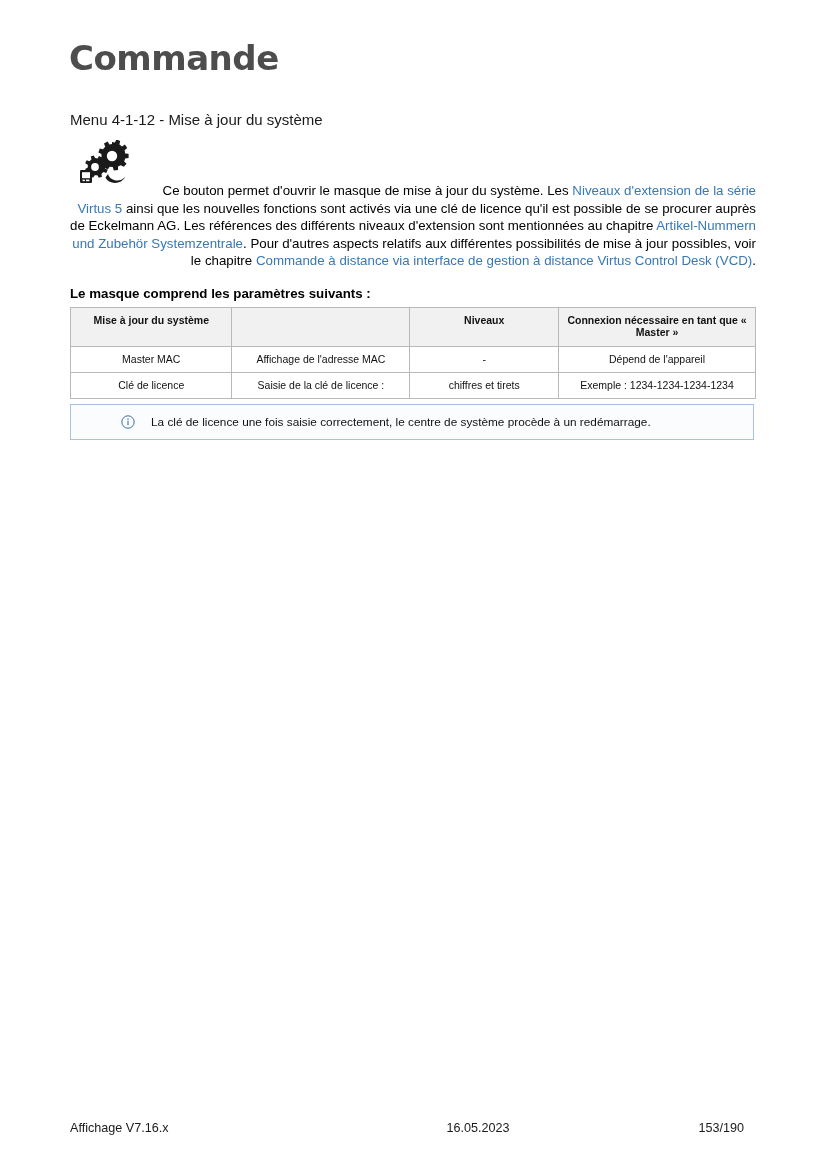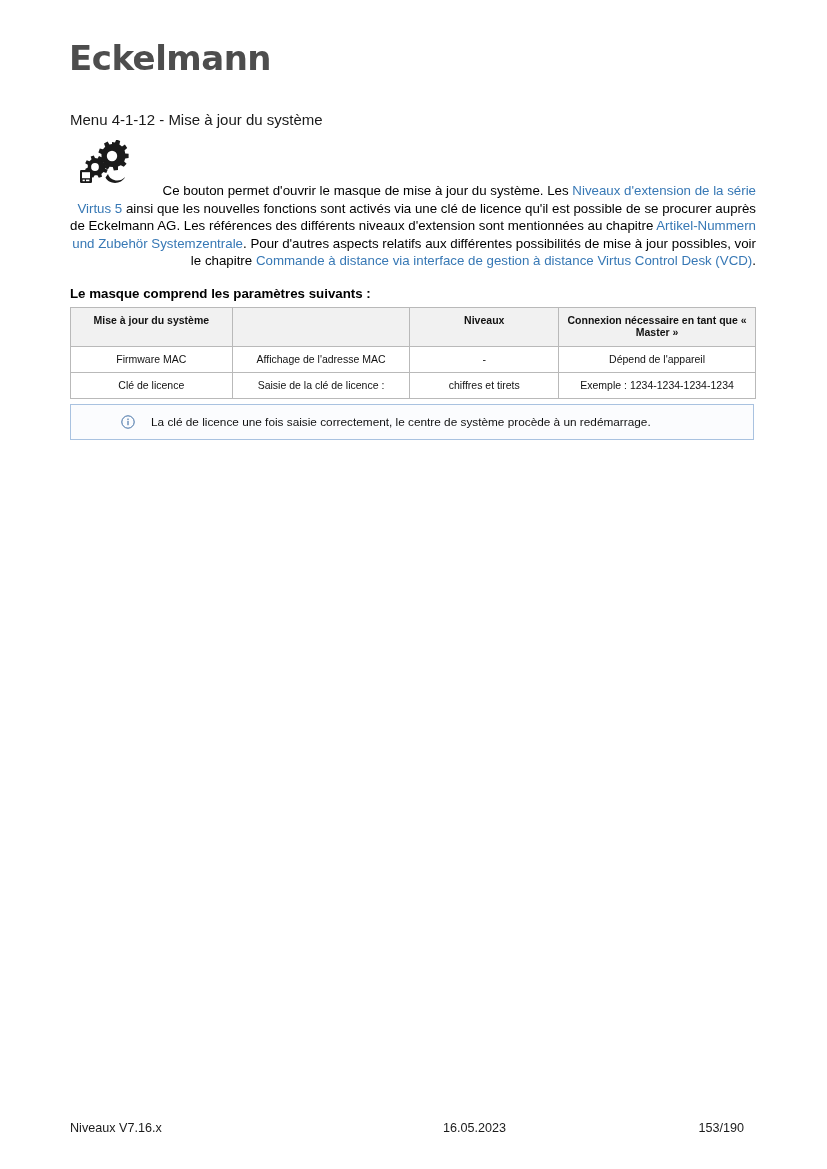--- a/index.html
+++ b/index.html
@@ -137,21 +137,21 @@
     justify-content: space-between;
   }
   .footer .mid { margin-left: 89px; }
   .footer .right { margin-right: 12px; }
 </style>
 </head>
 <body>
 
 <div class="page">
 
-  <div class="logo">Eckelmann</div>
+  <div class="logo">Commande</div>
 
   <div class="breadcrumb">Menu 4-1-12 - Mise à jour du système</div>
 
   <div class="icon-block">
     <svg width="66" height="48" viewBox="0 0 66 48" xmlns="http://www.w3.org/2000/svg">
       <g fill="#1a1a1a">
 
         <g transform="translate(40,14)">
           <path d="M0,-12 L3,-11.4 L4.3,-14.6 L8.2,-13 L7.4,-9.6 L10,-7.6 L12.9,-9.4 L15.2,-6 L12.6,-3.8 L13.2,-0.6 L16.6,-0.2 L16.6,4 L13.2,4.4 L12.2,7.4 L14.6,9.7 L11.8,12.8 L8.8,11.2 L6,12.6 L6,16 L1.8,16.4 L0.8,13.1 L-2.4,12.8 L-4.2,15.6 L-7.8,13.6 L-6.6,10.4 L-8.8,8 L-12,8.8 L-13.4,4.8 L-10.4,3.2 L-10.6,0 L-13.6,-1.6 L-12.2,-5.6 L-9,-4.8 L-6.8,-7.2 L-8,-10.4 L-4.4,-12.4 L-2.6,-9.6 L0,-10 Z"></path>
           <circle cx="0" cy="2" r="5.2" fill="#ffffff"></circle>
@@ -184,21 +184,21 @@
     <thead>
       <tr>
         <th class="col1">Mise à jour du système</th>
         <th class="col2"></th>
         <th class="col3">Niveaux</th>
         <th class="col4">Connexion nécessaire en tant que « Master »</th>
       </tr>
     </thead>
     <tbody>
       <tr>
-        <td>Firmware MAC</td>
+        <td>Master MAC</td>
         <td>Affichage de l'adresse MAC</td>
         <td>-</td>
         <td>Dépend de l'appareil</td>
       </tr>
       <tr>
         <td>Clé de licence</td>
         <td>Saisie de la clé de licence :</td>
         <td>chiffres et tirets</td>
         <td>Exemple : 1234-1234-1234-1234</td>
       </tr>
@@ -210,18 +210,18 @@
       <svg width="14" height="14" viewBox="0 0 14 14" xmlns="http://www.w3.org/2000/svg">
         <circle cx="7" cy="7" r="6.2" fill="none" stroke="#3e6da3" stroke-width="1"></circle>
         <rect x="6.45" y="5.8" width="1.1" height="4.4" fill="#3e6da3"></rect>
         <rect x="6.45" y="3.5" width="1.1" height="1.5" fill="#3e6da3"></rect>
       </svg>
     </span>
     <span class="note-text">La clé de licence une fois saisie correctement, le centre de système procède à un redémarrage.</span>
   </div>
 
   <div class="footer">
-    <span class="left">Niveaux V7.16.x</span>
+    <span class="left">Affichage V7.16.x</span>
     <span class="mid">16.05.2023</span>
     <span class="right">153/190</span>
   </div>
 
 </div>
 
 </body></html>

